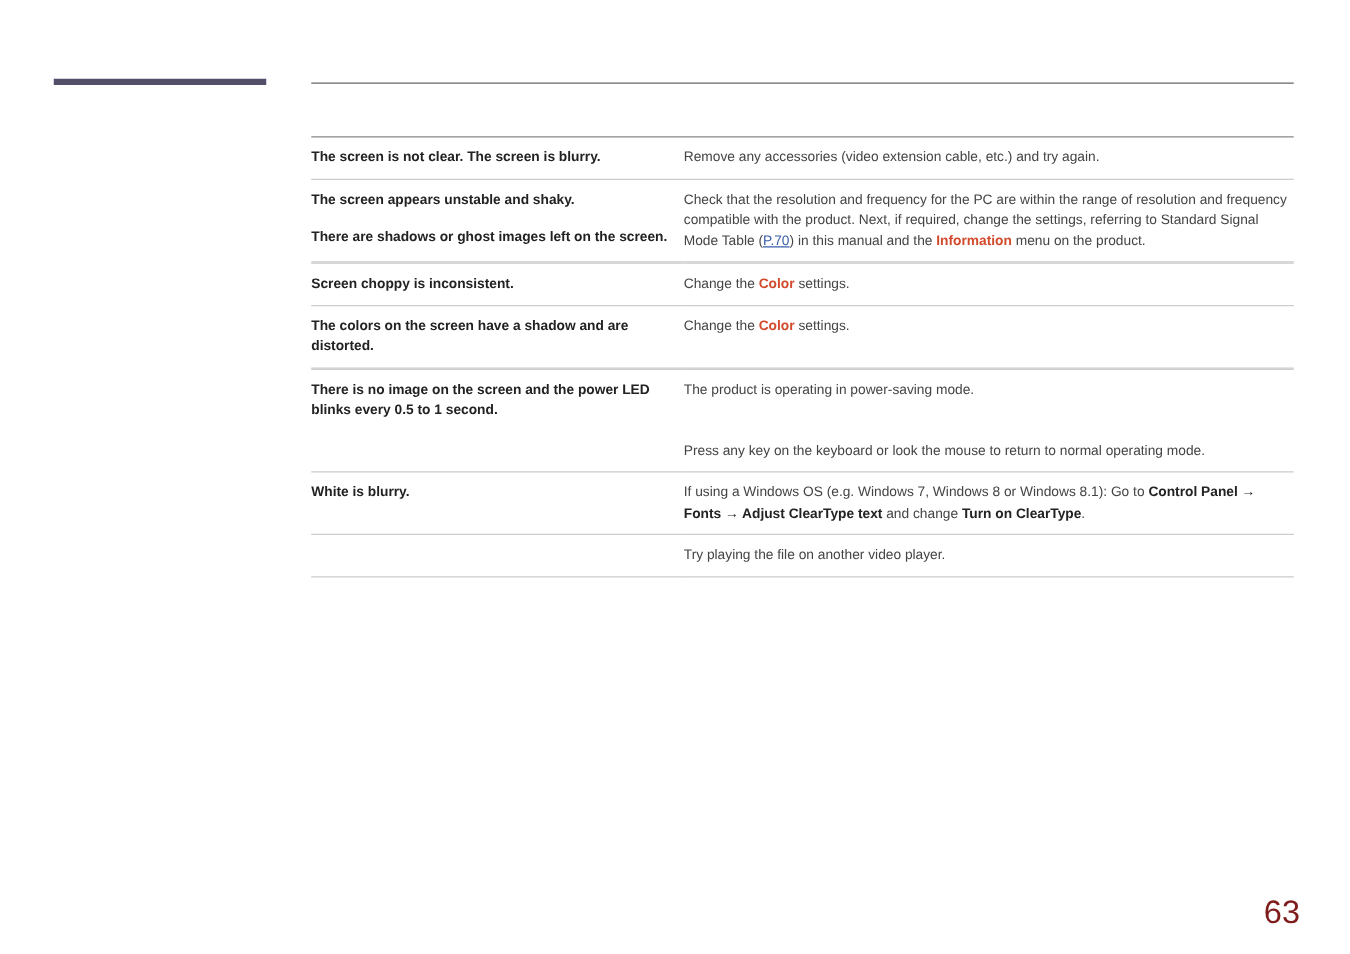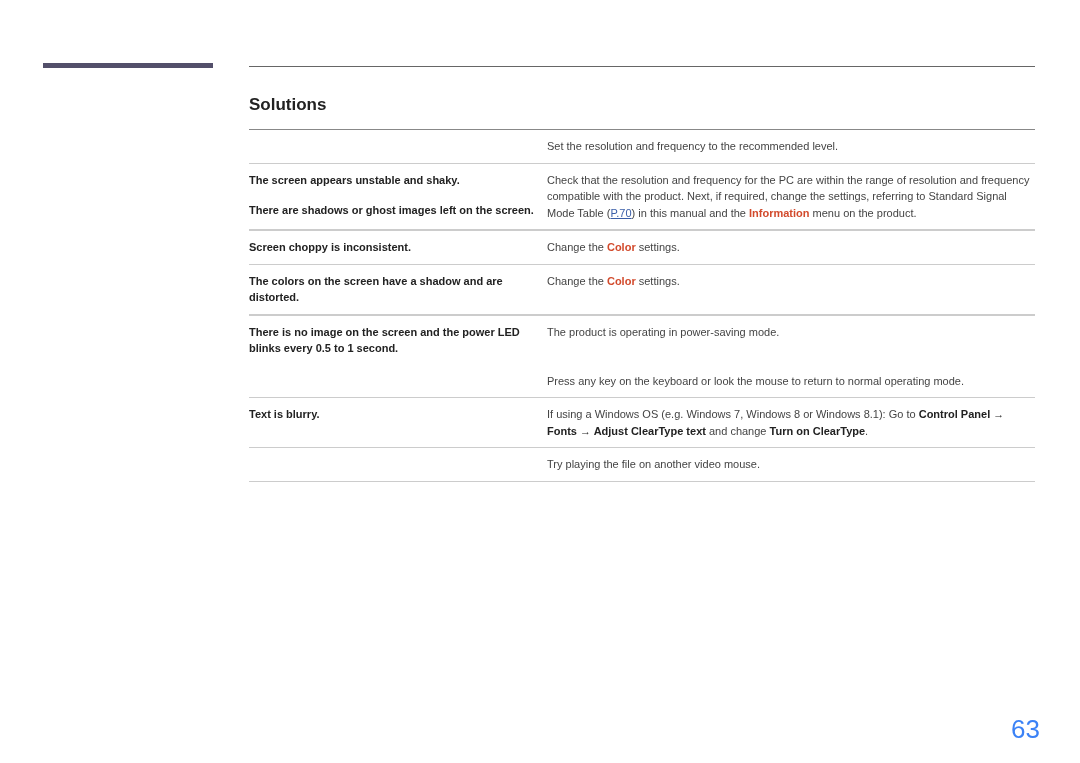--- a/index.html
+++ b/index.html
@@ -74,41 +74,40 @@
     height: 0;
   }
   .link { color: #3a5ea8; text-decoration: underline; }
   .accent { color: #d24a2c; font-weight: 700; }
   .bold { font-weight: 600; color: #222; }
   .page-num {
     position: absolute;
     bottom: 18px;
     right: 40px;
     font-size: 26px;
-    color: #3b82f6;
+    color: #7f1d1d;
     font-weight: 300;
   }
 </style>
 </head>
 <body>
 
 <div class="accent-bar"></div>
 
 <div class="content">
   <hr class="hr-top">
   <div class="headers">
-    <div class="col-solutions">Solutions</div>
   </div>
   <hr class="hr-sub">
 
   <table>
     <tbody id="tbody">
         <tr>
-          <td class="issue"></td>
-          <td class="solution">Set the resolution and frequency to the recommended level.</td>
+          <td class="issue">The screen is not clear. The screen is blurry.</td>
+          <td class="solution">Remove any accessories (video extension cable, etc.) and try again.</td>
         </tr>
         <tr class="sep">
           <td colspan="2"></td>
         </tr>
         <tr>
           <td class="issue">The screen appears unstable and shaky.<div style="margin-top: 14px;">There are shadows or ghost images left on the screen.</div></td>
           <td class="solution">Check that the resolution and frequency for the PC are within the range of resolution and frequency compatible with the product. Next, if required, change the settings, referring to Standard Signal Mode Table (<span class="link">P.70</span>) in this manual and the <span class="accent">Information</span> menu on the product.</td>
         </tr>
         <tr class="sep">
           <td colspan="2"></td>
@@ -138,29 +137,29 @@
           <td class="solution">The product is operating in power-saving mode.</td>
         </tr>
         <tr>
           <td class="issue"></td>
           <td class="solution">Press any key on the keyboard or look the mouse to return to normal operating mode.</td>
         </tr>
         <tr class="sep">
           <td colspan="2"></td>
         </tr>
         <tr>
-          <td class="issue">Text is blurry.</td>
+          <td class="issue">White is blurry.</td>
           <td class="solution">If using a Windows OS (e.g. Windows 7, Windows 8 or Windows 8.1): Go to <span class="bold">Control Panel → Fonts → Adjust ClearType text</span> and change <span class="bold">Turn on ClearType</span>.</td>
         </tr>
         <tr class="sep">
           <td colspan="2"></td>
         </tr>
         <tr>
           <td class="issue"></td>
-          <td class="solution">Try playing the file on another video mouse.</td>
+          <td class="solution">Try playing the file on another video player.</td>
         </tr>
         <tr class="sep">
           <td colspan="2"></td>
         </tr>
       </tbody>
   </table>
 </div>
 
 <div class="page-num">63</div>
 

